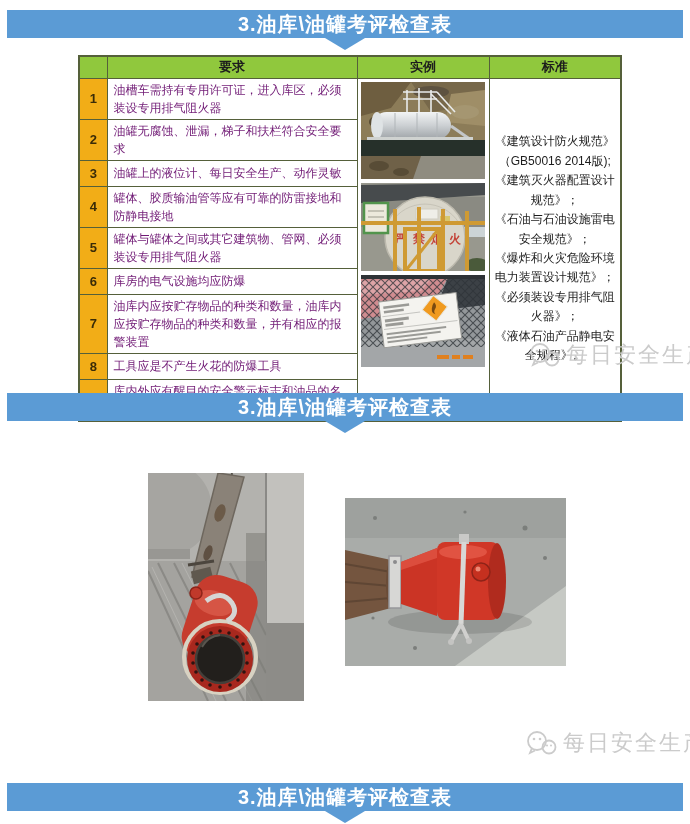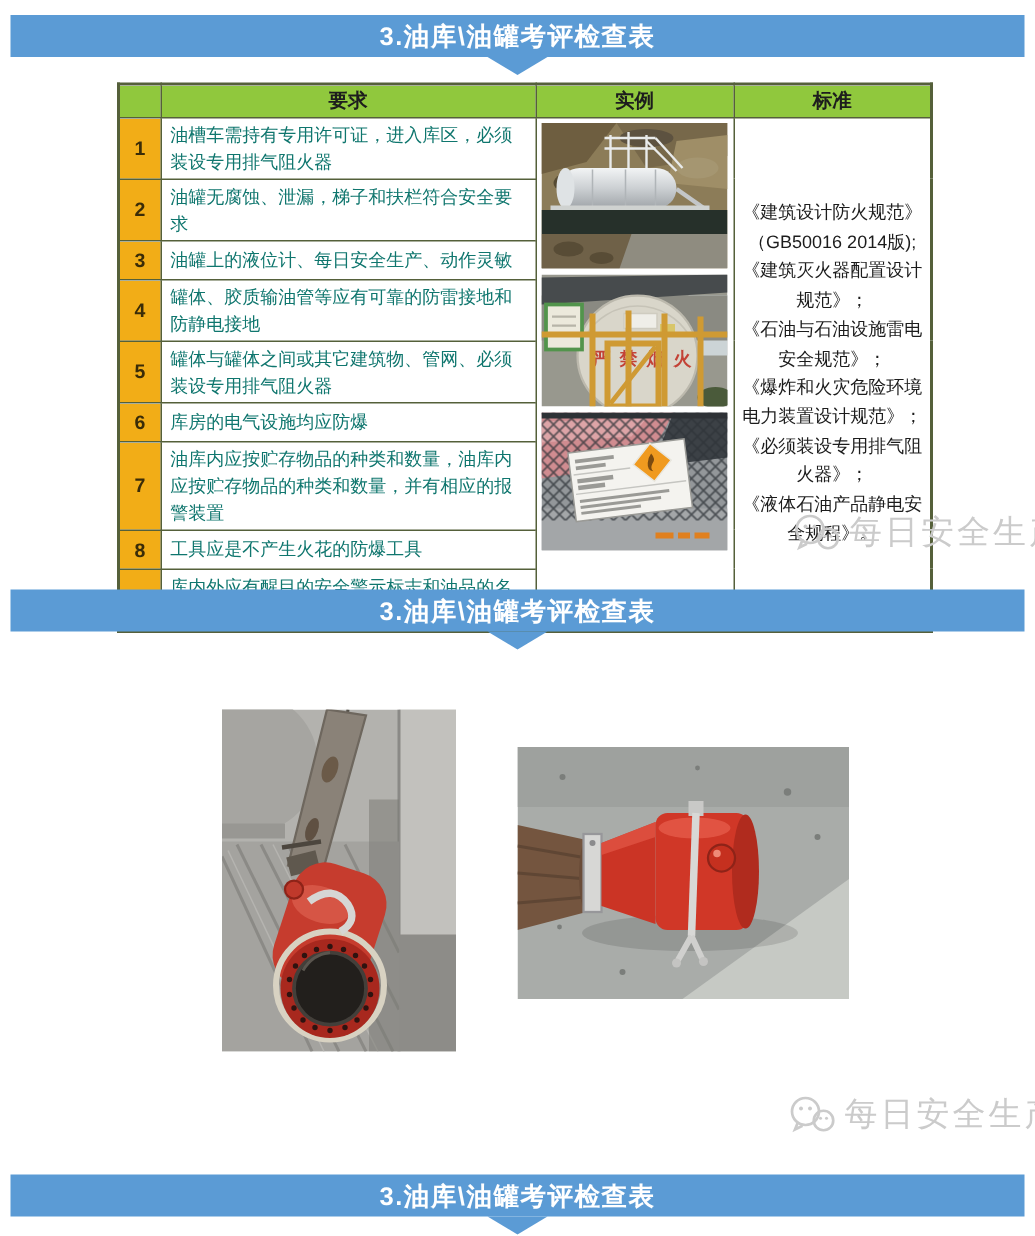--- a/index.html
+++ b/index.html
@@ -2,33 +2,33 @@
 <html><head>
 <meta charset="utf-8">
 <style>
   * { margin:0; padding:0; box-sizing:border-box; }
   body { background:#ffffff; font-family:"Liberation Sans", sans-serif; }
   .page { position:relative; width:690px; height:824px; background:#ffffff; overflow:hidden; margin:0 auto; }
 
   
   .banner { position:absolute; left:7px; width:676px; height:28px; background:#5b9bd5;
             display:flex; align-items:center; justify-content:center; }
-  .banner-title { color:#ffffff; font-weight:bold; font-size:17px; letter-spacing:1px; }
+  .banner-title { color:#ffffff; font-weight:bold; font-size:20px; letter-spacing:1px; }
   .banner-tri { position:absolute; top:28px; left:50%; margin-left:-20px; width:0; height:0;
             border-left:20px solid transparent; border-right:20px solid transparent;
             border-top:12px solid #5b9bd5; }
   #banner1 { top:10px; } #banner2 { top:393px; } #banner3 { top:783px; }
 
   
   table.checklist { position:absolute; left:78px; top:55px; border-collapse:collapse;
             table-layout:fixed; width:542px; background:#ffffff; border:2px solid #55603a;padding-left:36px; }
   table.checklist td, table.checklist th { border:1px solid #55603a; overflow:hidden; }
   th.hd { background:#90c83d; color:#1d1d1d; font-size:13px; font-weight:bold; height:22px; text-align:center; }
   td.num { background:#f2ad17; color:#3a2c08; text-align:center; font-size:13px; font-weight:bold; }
-  td.req { font-size:12px; color:#0f766e; line-height:1.5; padding:2px 4px 2px 6px; }
+  td.req { font-size:12px; color:#701a75; line-height:1.5; padding:2px 4px 2px 6px; }
   tr.r1 { height:26px; } tr.r2 { height:40px; }
   td.examples { vertical-align:top; padding:3px; }
   td.standards { vertical-align:middle; padding:2px 5px; font-size:12px; color:#1c1c1c; line-height:1.62; }
   .std-item { margin:0;text-align:center; }
   .photo { margin-bottom:4px; }
   .photo svg { display:block; }
 
   
   .mid-photo { position:absolute; }
   #midPhoto1 { left:148px; top:473px; width:156px; height:228px; }

